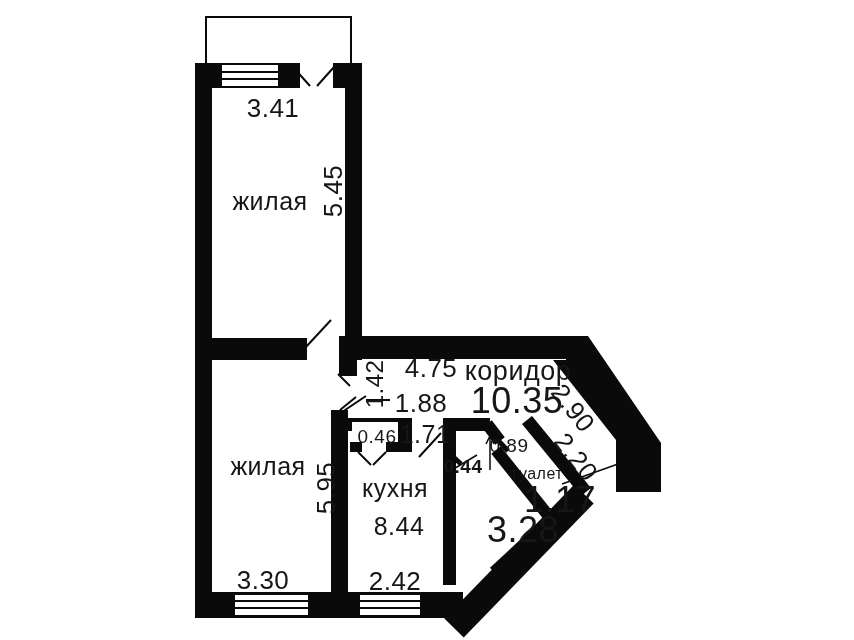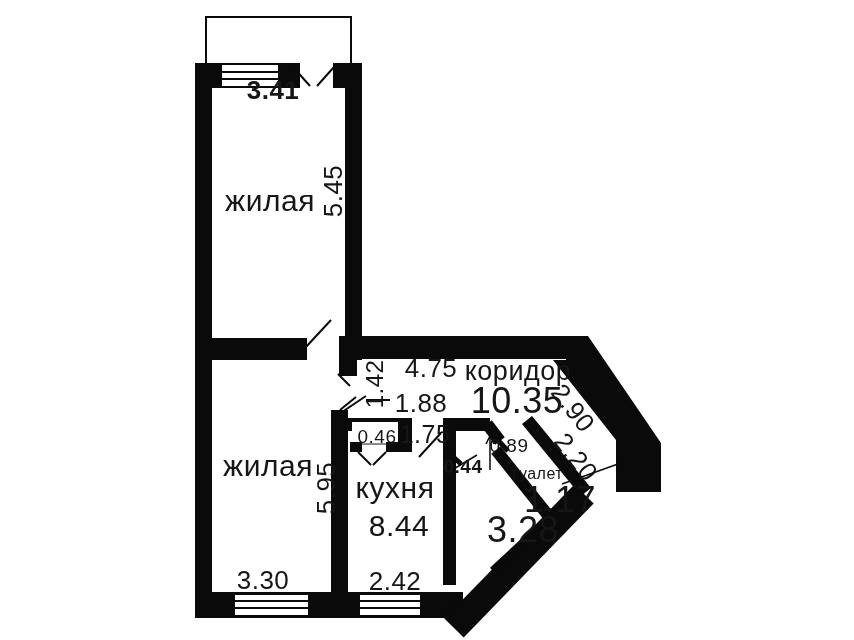--- a/index.html
+++ b/index.html
@@ -14,21 +14,21 @@
   .lbl{
     position:absolute;
     transform:translate(-50%,-50%);
     color:#161616;
     white-space:nowrap;
     line-height:1;
     letter-spacing:0.5px;
   }
   .rot90{transform:translate(-50%,-50%) rotate(-90deg);}
   .rot52{transform:translate(-50%,-50%) rotate(52deg);}
-  .fs31{font-size:30px;}
+  .fs31{font-size:25px;}
   .fs28{font-size:36px;}
   .fs27{font-size:27px;padding-left:24px;}
   .fs26{font-size:26px;}
   .fs25{font-size:25px;}
   .fs24{font-size:24px;}
   .fs20{font-size:16px;}
   .fs19{font-size:19px;}
 </style>
 </head>
 <body>
@@ -142,33 +142,33 @@
   <div class="lbl fs31" style="left:399px;top:526px;">8.44</div>
 
   <div class="lbl fs28" style="left:523px;top:530px;">3.28</div>
 
   <div class="lbl fs20" style="left:537px;top:474px;">туалет</div>
   <div class="lbl fs28" style="left:560px;top:500px;">1.17</div>
 
   <div class="lbl fs27" style="left:506px;top:371px;">коридор</div>
   <div class="lbl fs28" style="left:517px;top:401px;">10.35</div>
 
-  <div class="lbl fs26" style="left:273px;top:90px;font-weight:bold;">3.41</div>
+  <div class="lbl fs26" style="left:273px;top:108px;">3.41</div>
   <div class="lbl fs26 rot90" style="left:333px;top:191px;">5.45</div>
 
   <div class="lbl fs26" style="left:263px;top:580px;">3.30</div>
   <div class="lbl fs26 rot90" style="left:326px;top:488px;">5.95</div>
 
   <div class="lbl fs26" style="left:395px;top:581px;">2.42</div>
 
   <div class="lbl fs24 rot90" style="left:375px;top:384px;">1.42</div>
   <div class="lbl fs26" style="left:431px;top:368px;">4.75</div>
   <div class="lbl fs26" style="left:421px;top:403px;">1.88</div>
 
-  <div class="lbl fs19" style="left:377px;top:436px;text-decoration:underline;">0.46</div>
-  <div class="lbl fs25" style="left:425px;top:434px;">1.75</div>
+  <div class="lbl fs19" style="left:377px;top:436px;">0.46</div>
+  <div class="lbl fs25" style="left:425px;top:434px;">1.71</div>
   <div class="lbl fs19" style="left:463px;top:466px;font-weight:bold;">0.44</div>
   <div class="lbl fs19" style="left:509px;top:445px;">0.89</div>
 
   <div class="lbl fs26 rot52" style="left:573px;top:408px;">2.90</div>
   <div class="lbl fs26 rot52" style="left:576px;top:457px;">2.20</div>
 
 </div>
 
 </body></html>

